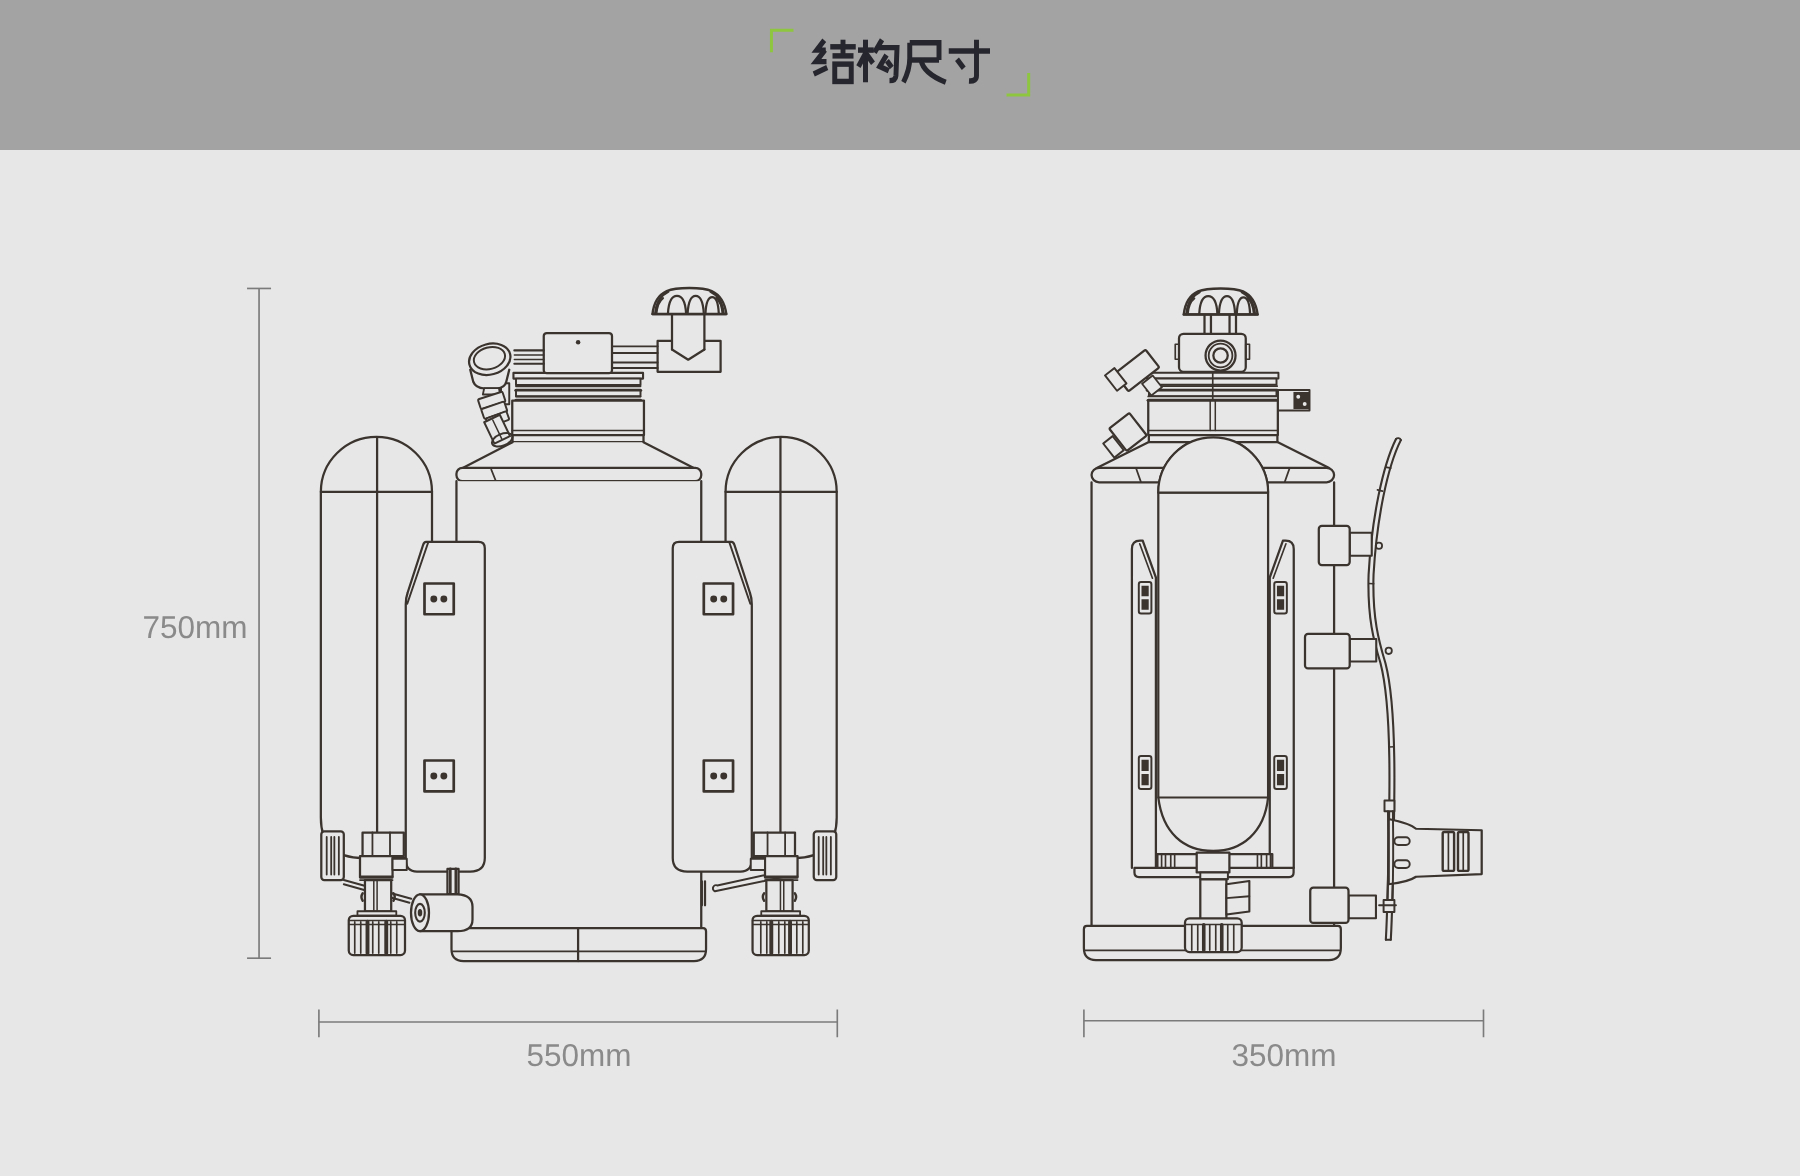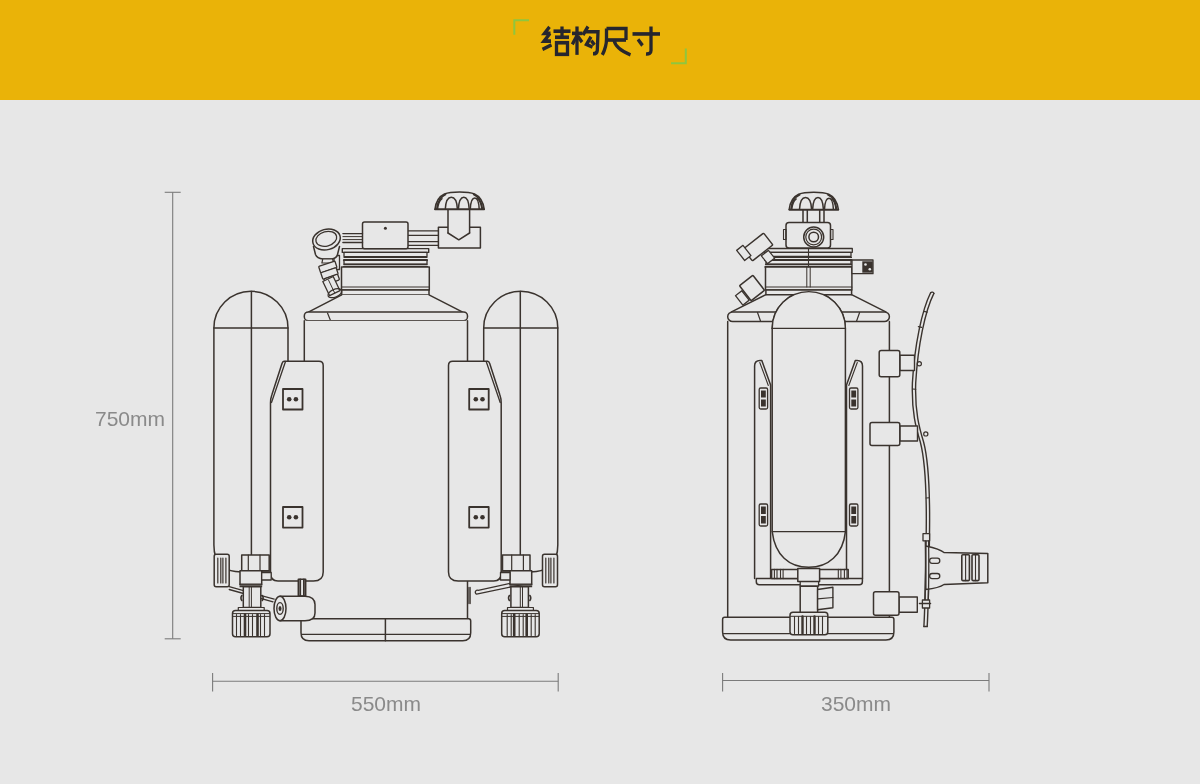--- a/index.html
+++ b/index.html
@@ -1,16 +1,16 @@
 <!DOCTYPE html>
 <html><head>
 <meta charset="utf-8">
 <style>
 html,body{margin:0;padding:0;background:#fff;}
-.page{width:1200px;height:784px;position:relative;overflow:hidden;background:#eab308;font-family:"Liberation Sans",sans-serif;}
+.page{width:1200px;height:784px;position:relative;overflow:hidden;background:#a3a3a3;font-family:"Liberation Sans",sans-serif;}
 </style>
 </head>
 <body>
 <div class="page">
 <svg width="1200" height="784" viewBox="0 0 1200 784" xmlns="http://www.w3.org/2000/svg">
 <rect x="0" y="100" width="1200" height="684" fill="#e7e7e7"></rect>
 
 <g id="title">
 <path d="M514.3,34.8 V20.2 H529" fill="none" stroke="#8ec63f" stroke-width="2"></path>
 <path d="M685.8,48.6 V63.3 H671" fill="none" stroke="#8ec63f" stroke-width="2"></path>

